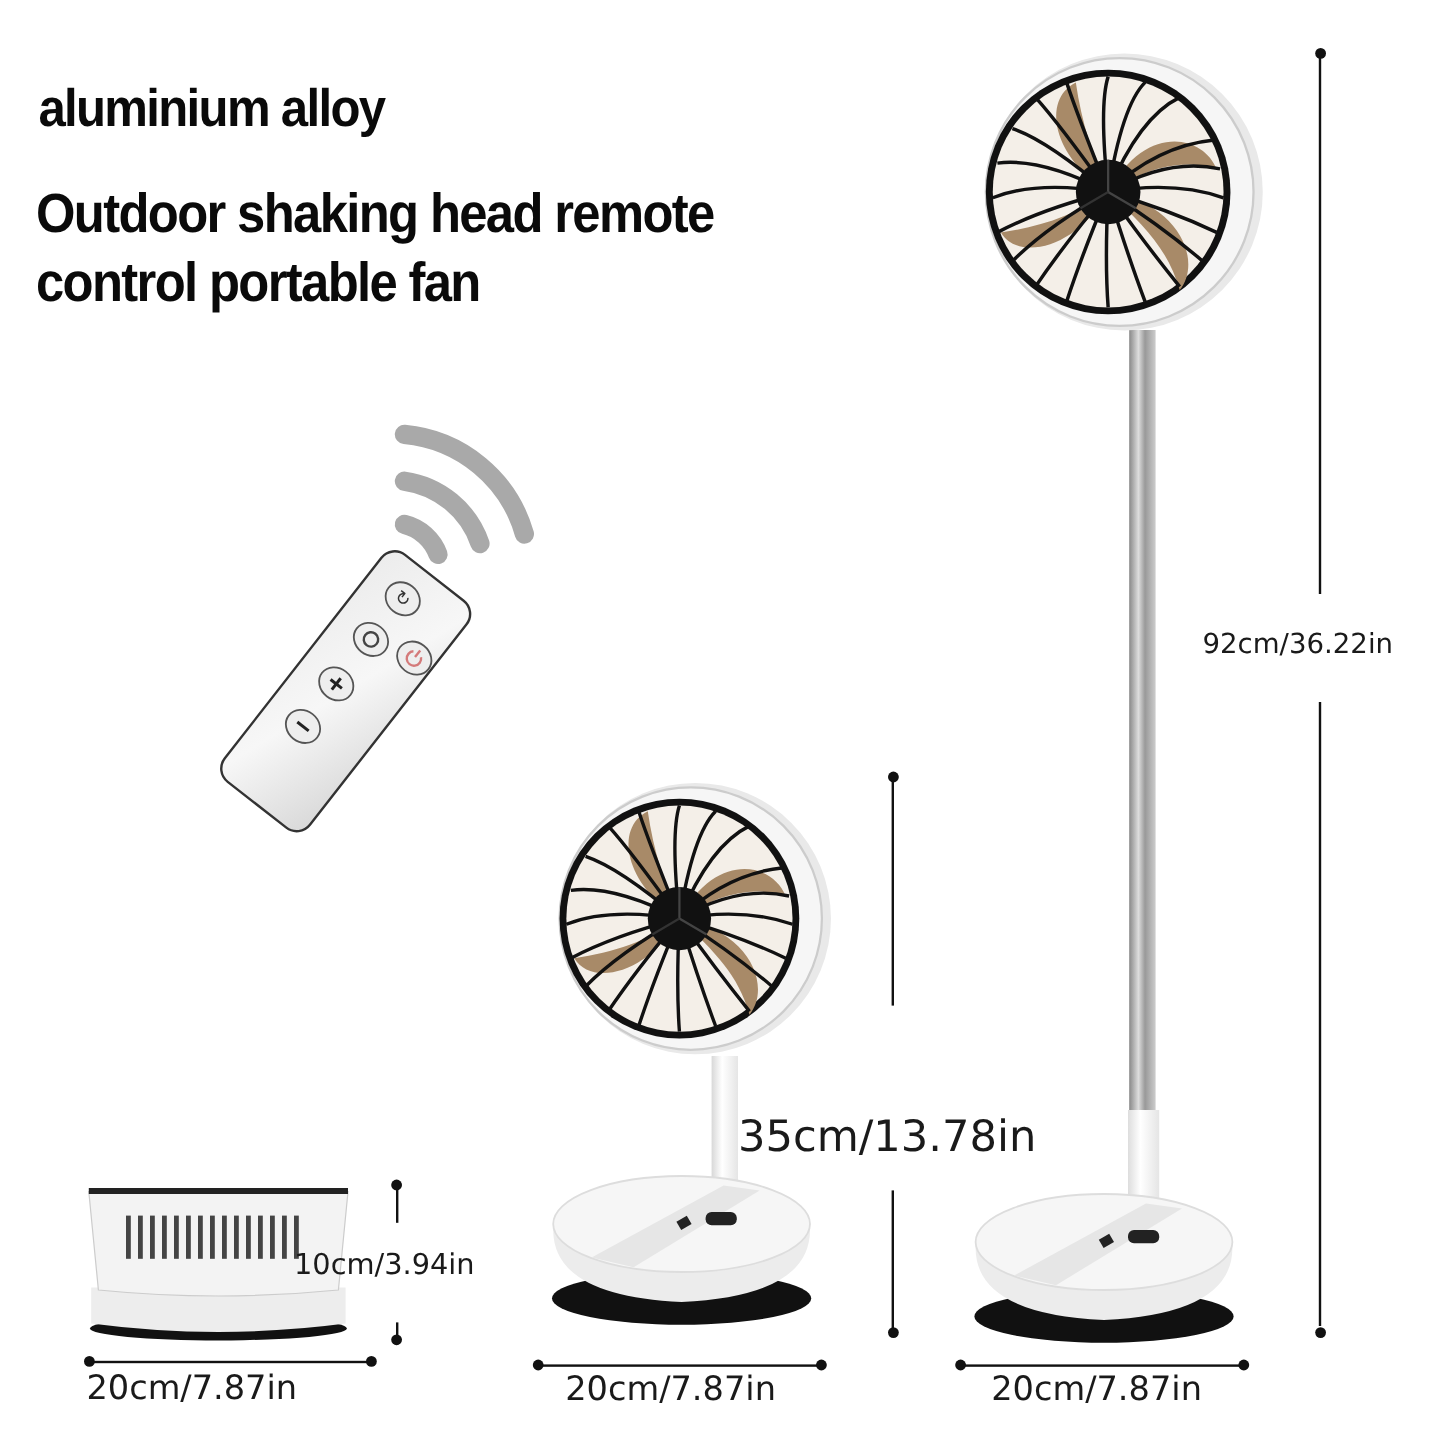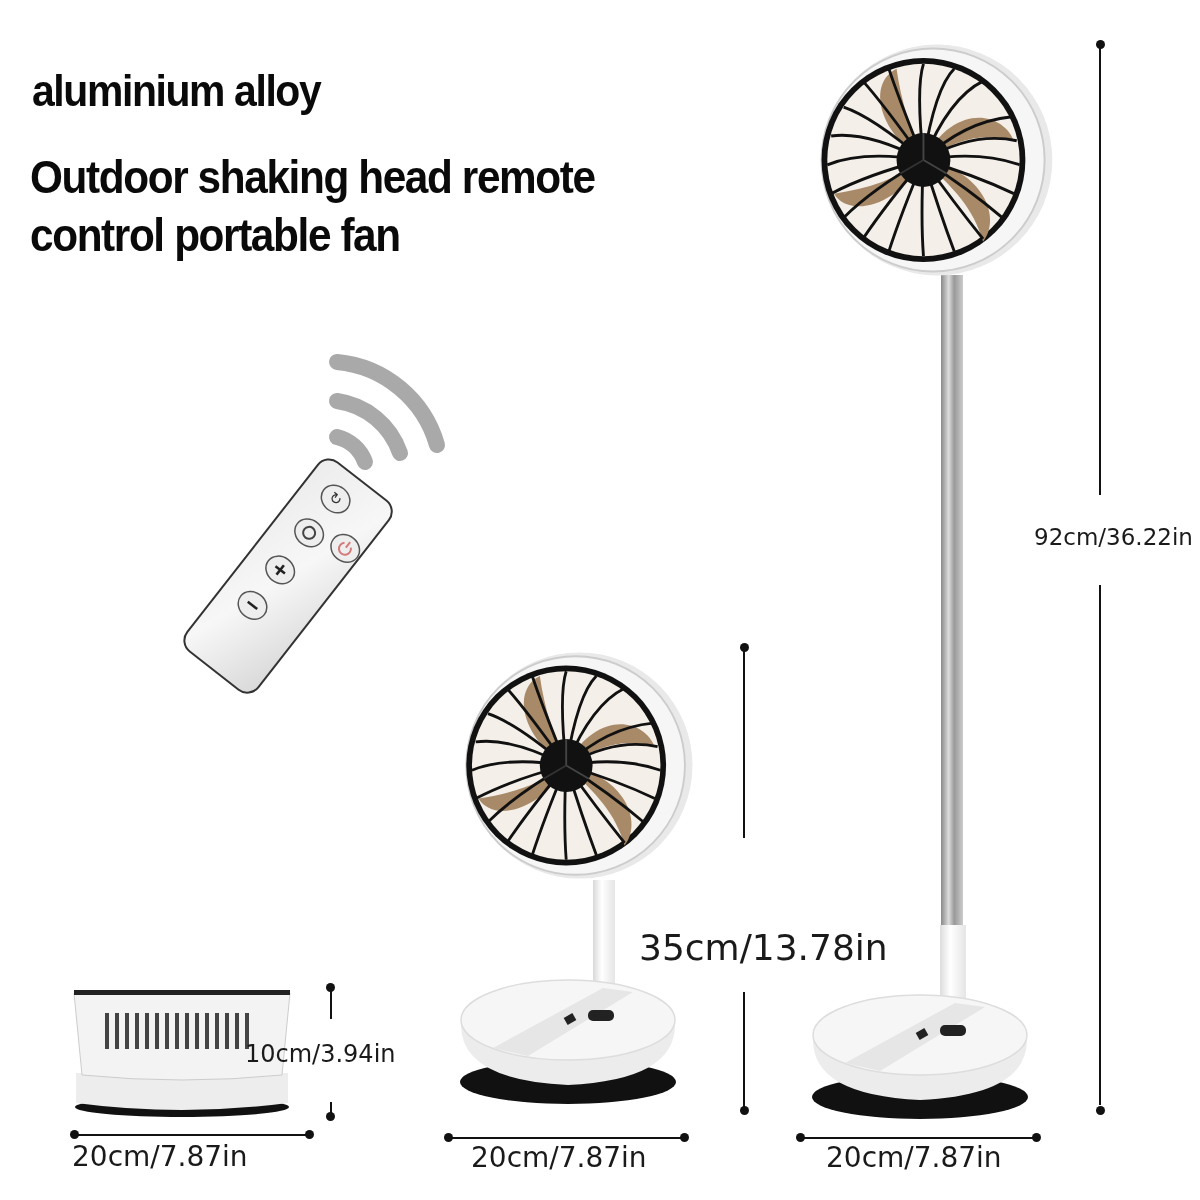--- a/index.html
+++ b/index.html
@@ -164,29 +164,29 @@
 
 <div class="abs dot" style="left:70px; top:1130px;"></div>
 <div class="abs dim-line" style="left:75px; top:1134px; width:234px; height:2px;"></div>
 <div class="abs dot" style="left:305px; top:1130px;"></div>
 <div class="abs dim-label" style="left:72px; top:1140px; font-size:28px;">20cm/7.87in</div>
 
 <div class="abs dot" style="left:740px; top:643px;"></div>
 <div class="abs dim-line" style="left:743px; top:648px; width:2px; height:190px;"></div>
 <div class="abs dim-line" style="left:743px; top:992px; width:2px; height:118px;"></div>
 <div class="abs dot" style="left:740px; top:1106px;"></div>
-<div class="abs dim-label" style="left:615px; top:927px; font-size:36px; background:transparent;padding-left:24px;">35cm/13.78in</div>
+<div class="abs dim-label" style="left:615px; top:927px; font-size:36px; background:transparent;">35cm/13.78in</div>
 
 <div class="abs dot" style="left:444px; top:1133px;"></div>
 <div class="abs dim-line" style="left:449px; top:1137px; width:236px; height:2px;"></div>
 <div class="abs dot" style="left:680px; top:1133px;"></div>
 <div class="abs dim-label" style="left:471px; top:1141px; font-size:28px;">20cm/7.87in</div>
 
 <div class="abs dot" style="left:1096px; top:40px;"></div>
 <div class="abs dim-line" style="left:1099px; top:45px; width:2px; height:450px;"></div>
 <div class="abs dim-line" style="left:1099px; top:585px; width:2px; height:520px;"></div>
 <div class="abs dot" style="left:1096px; top:1106px;"></div>
-<div class="abs dim-label" style="left:1002px; top:524px; font-size:23px;margin-left:32px;">92cm/36.22in</div>
+<div class="abs dim-label" style="left:1002px; top:524px; font-size:23px;">92cm/36.22in</div>
 
 <div class="abs dot" style="left:796px; top:1133px;"></div>
 <div class="abs dim-line" style="left:801px; top:1137px; width:236px; height:2px;"></div>
 <div class="abs dot" style="left:1032px; top:1133px;"></div>
 <div class="abs dim-label" style="left:826px; top:1141px; font-size:28px;">20cm/7.87in</div>
 
 </body></html>

